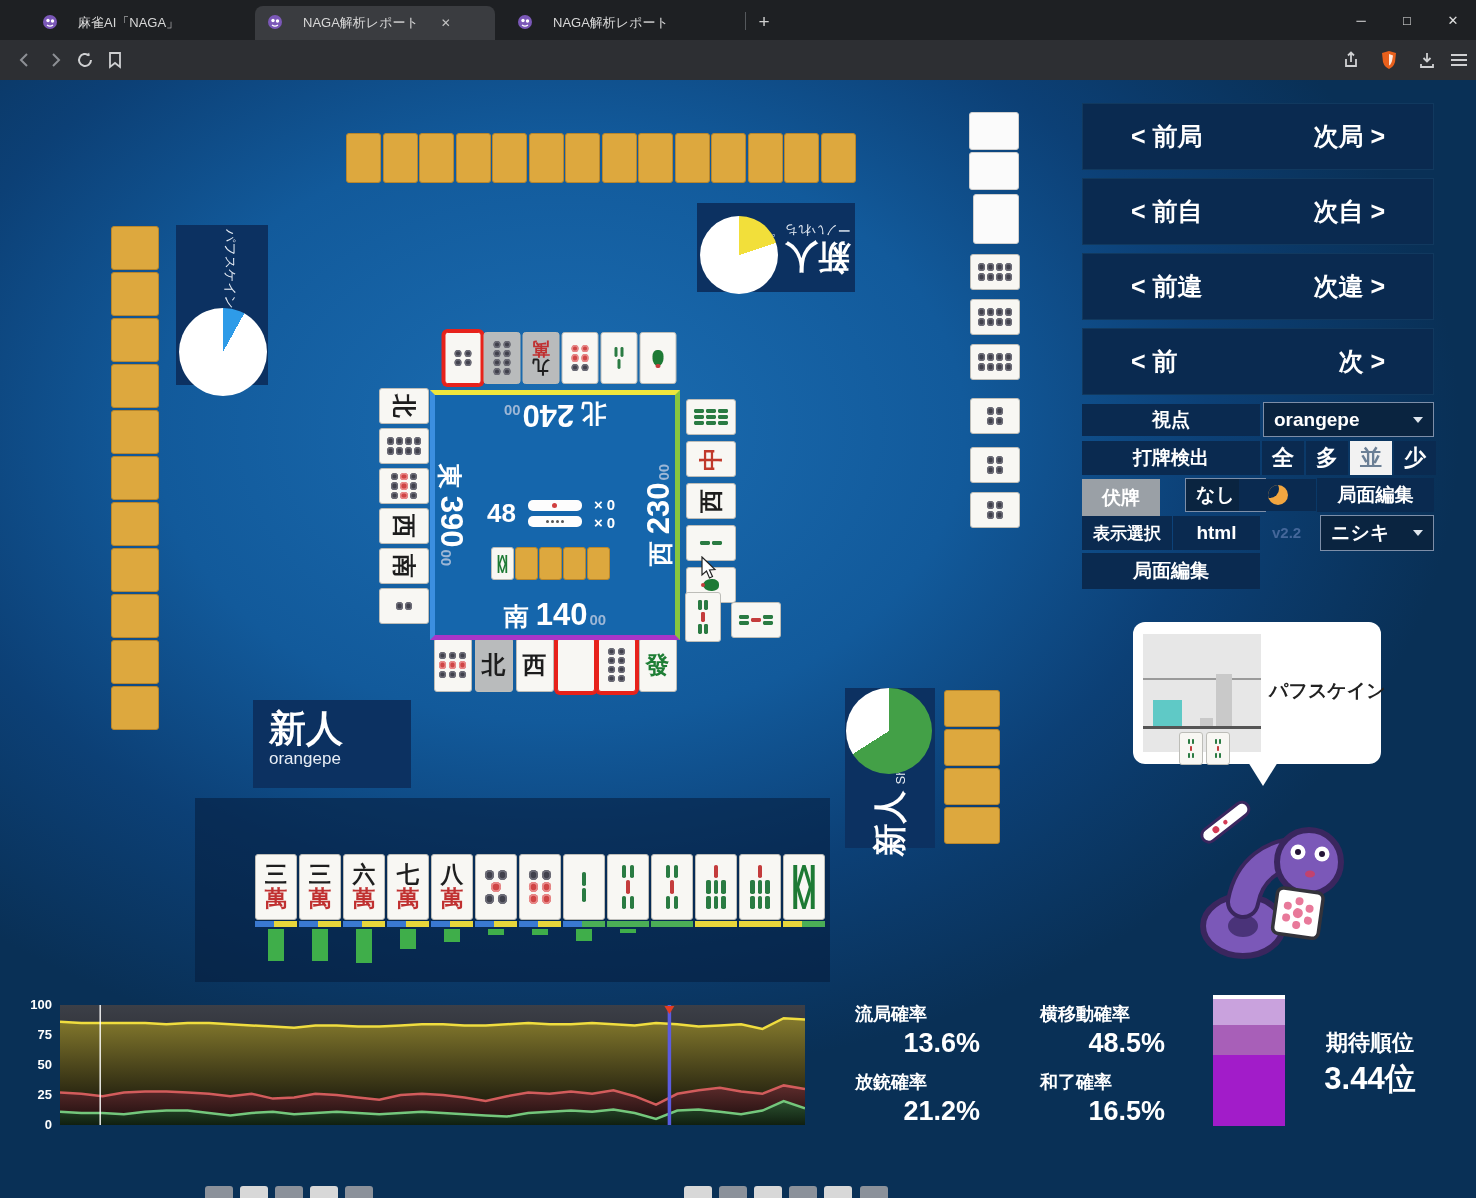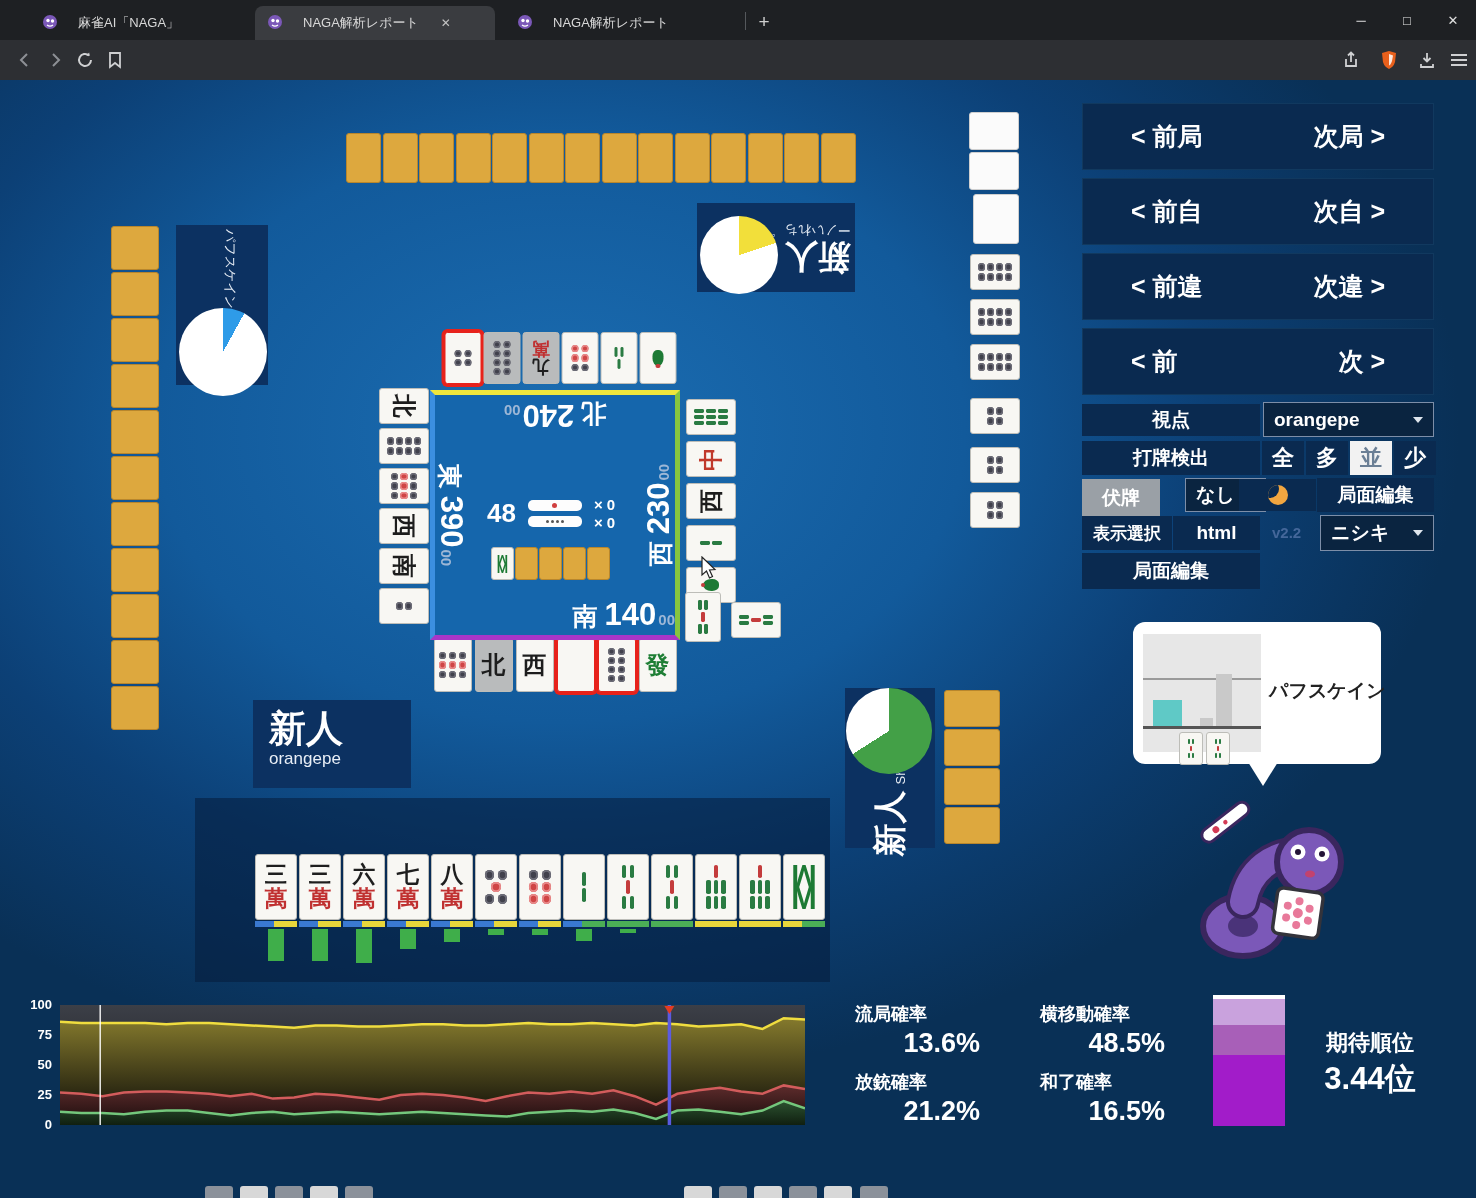--- a/index.html
+++ b/index.html
@@ -657,21 +657,21 @@
           <div class="tile" style="width: 38px; height: 54px; font-size: 14px;">
             <span class="hz" style="color: rgb(30, 126, 52);">發</span>
           </div>
         </div>
       </div>
 
     <div id="board" style="top:310px">
       <div class="score" style="left:0;right:0;top:2px;text-align:center;transform:rotate(180deg)" id="sc-north"><span class="wd">北</span><span class="num">240</span><span class="cts">00</span></div>
       <div class="score" style="left:16px;top:50%;width:240px;text-align:center;transform:translate(-50%,-50%) rotate(90deg)" id="sc-east"><span class="wd">東</span><span class="num">390</span><span class="cts">00</span></div>
       <div class="score" style="left:224px;top:50%;width:240px;text-align:center;transform:translate(-50%,-50%) rotate(-90deg)" id="sc-west"><span class="wd">西</span><span class="num">230</span><span class="cts">00</span></div>
-      <div class="score" style="left:0;right:0;bottom:2px;text-align:right" id="sc-south"><span class="wd">南</span><span class="num">140</span><span class="cts">00</span></div>
+      <div class="score" style="left:0;right:0;bottom:2px;text-align:center" id="sc-south"><span class="wd">南</span><span class="num">140</span><span class="cts">00</span></div>
       <div id="inforow">
         <span id="wallcount">48</span>
         <span class="stickcol">
           <span class="stick">
               <i class="sdot"></i>
             </span>
           <span class="stick">
               <i class="sdot k"></i>
               <i class="sdot k"></i>
               <i class="sdot k"></i>

